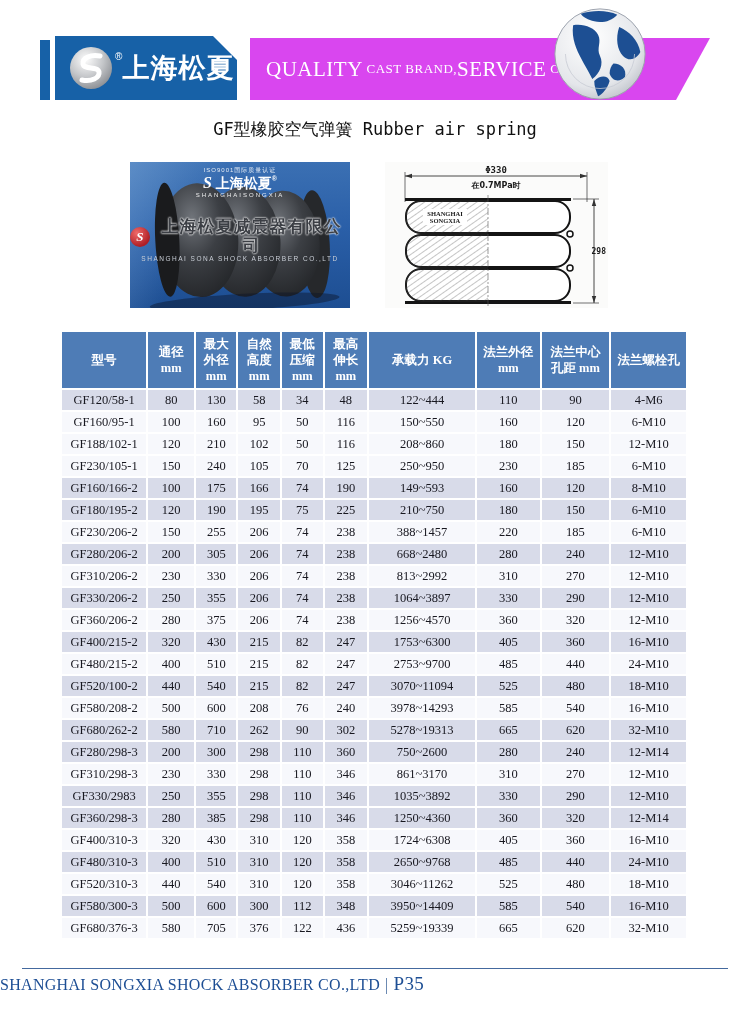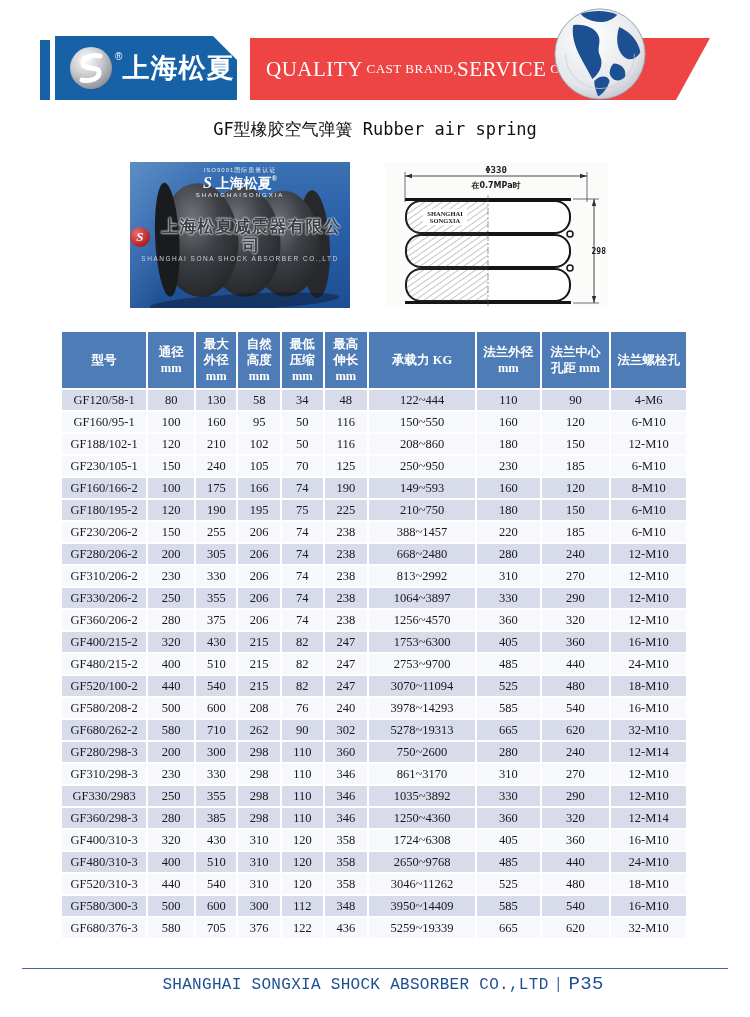--- a/index.html
+++ b/index.html
@@ -9,21 +9,21 @@
   
   .header { position:absolute; left:40px; top:32px; width:670px; height:68px; }
   .edge-bar { position:absolute; left:0; top:8px; width:10px; height:60px; background:#1761a7; }
   .logo-box { position:absolute; left:15px; top:4px; width:182px; height:64px; background:#1761a7;
     clip-path:polygon(0 0, calc(100% - 24px) 0, 100% 24px, 100% 100%, 0 100%);
     display:flex; align-items:center; padding-left:14px; }
   .logo-sphere { width:44px; height:44px; }
   .logo-reg { color:#ffffff; font-size:10px; vertical-align:top; position:relative; top:-12px; left:2px; font-family:"Liberation Sans",sans-serif;}
   .logo-cn { color:#ffffff; font-size:27px; font-weight:700; letter-spacing:1px; margin-left:2px;
     font-family:"Liberation Sans",sans-serif; }
-  .banner { position:absolute; left:210px; top:6px; width:460px; height:62px; background:#ef4444;
+  .banner { position:absolute; left:210px; top:6px; width:460px; height:62px; background:#d946ef;
     clip-path:polygon(0 0, 100% 0, calc(100% - 34px) 100%, 0 100%);
     display:flex; align-items:center; padding-left:16px; color:#ffffff; white-space:pre; }
   .banner .big { font-size:21px; letter-spacing:0.5px; }
   .banner .small { font-size:13px; letter-spacing:0.5px; }
   .globe { position:absolute; left:512px; top:-26px; width:96px; height:96px; z-index:5; }
 
   
   .page-title { position:absolute; left:0; top:118px; width:750px; text-align:center;
     font-family:"DejaVu Sans Mono","Liberation Mono",monospace; font-size:17px; color:#101010; }
 
@@ -57,22 +57,22 @@
   .spec-table th { background:#4e7cb6; color:#ffffff; font-weight:700; font-size:12.5px;
     height:56px; text-align:center; vertical-align:middle; white-space:pre-line; line-height:1.3;
     font-family:"Liberation Serif",serif; }
   .spec-table td { height:20px; text-align:center; vertical-align:middle; font-size:12.5px;
     color:#17171f; font-family:"Liberation Serif",serif; }
   tr.row-plain td { background:#f7f8fc; }
   tr.row-shaded td { background:#d8dbe9; }
 
   
   .footer-rule { position:absolute; left:22px; top:968px; width:706px; border-top:1.5px solid #44699e; }
-  .footer { position:absolute; left:0; top:973px; width:750px; text-align:center; color:#1d4e94;
-    font-family:Liberation Mono, monospace; font-size:16px; letter-spacing:0.3px;padding-left:16px; }
+  .footer { position:absolute; left:0; top:973px; width:750px; color:#1d4e94;
+    font-family:Liberation Serif, serif; font-size:16px; letter-spacing:0.3px; }
   .footer .pageno { font-size:19px; }
   .footer .sep { color:#4a6fa0; padding:0 5px; }
 </style>
 </head>
 <body>
 
 <div class="header">
   <div class="edge-bar"></div>
 
   <div class="logo-box">

